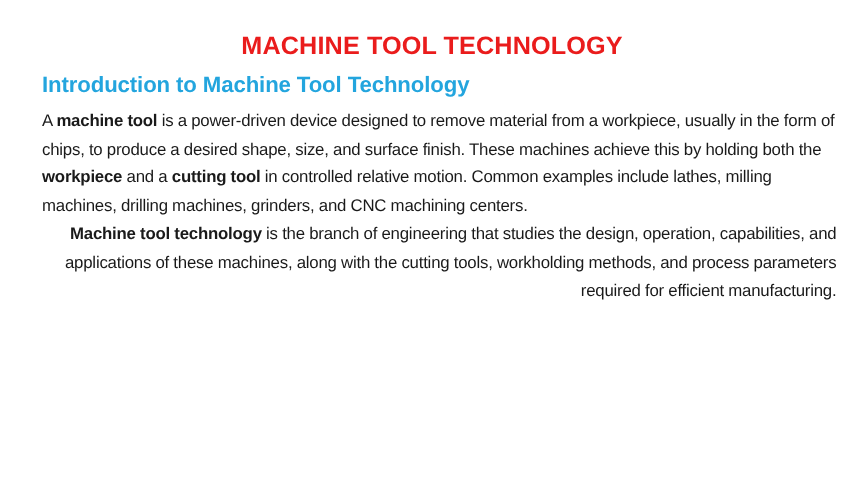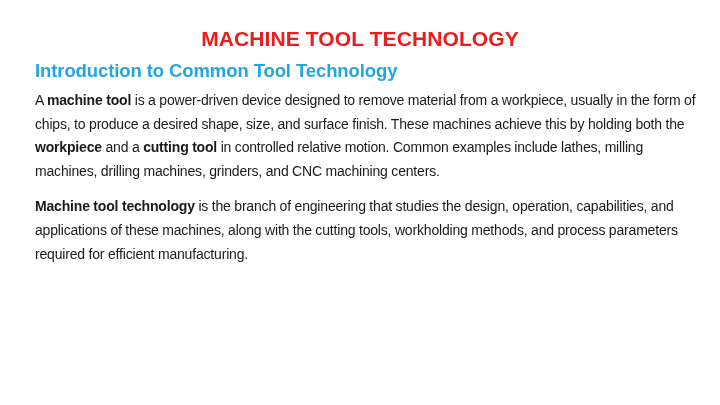--- a/index.html
+++ b/index.html
@@ -62,34 +62,35 @@
     font-size: 14px;
     line-height: 23.6px;
     color: #1a1a1a;
     letter-spacing: -0.18px;
     text-align: left;
     margin: 0;
     word-spacing: -0.1px;
   }
 
   .body-para + .body-para {
-    margin-top: 12px;
+    margin-top: 0;
+    text-align: right;
   }
 
   .body-para b {
     font-weight: bold;
   }
 </style>
 </head>
 <body>
 
 <div class="slide">
 
   <div class="slide-title">MACHINE TOOL TECHNOLOGY</div>
 
-  <div class="slide-subtitle">Introduction to Common Tool Technology</div>
+  <div class="slide-subtitle">Introduction to Machine Tool Technology</div>
 
   <div class="body-block">
     <p class="body-para"><span>A </span><b>machine tool</b><span> is a power-driven device designed to remove material from a workpiece, usually in the form of chips, to produce a desired shape, size, and surface finish. These machines achieve this by holding both the </span><b>workpiece</b><span> and a </span><b>cutting tool</b><span> in controlled relative motion. Common examples include lathes, milling machines, drilling machines, grinders, and CNC machining centers.</span></p>
     <p class="body-para"><b>Machine tool technology</b><span> is the branch of engineering that studies the design, operation, capabilities, and applications of these machines, along with the cutting tools, workholding methods, and process parameters required for efficient manufacturing.</span></p>
   </div>
 
 </div>
 
 </body></html>

